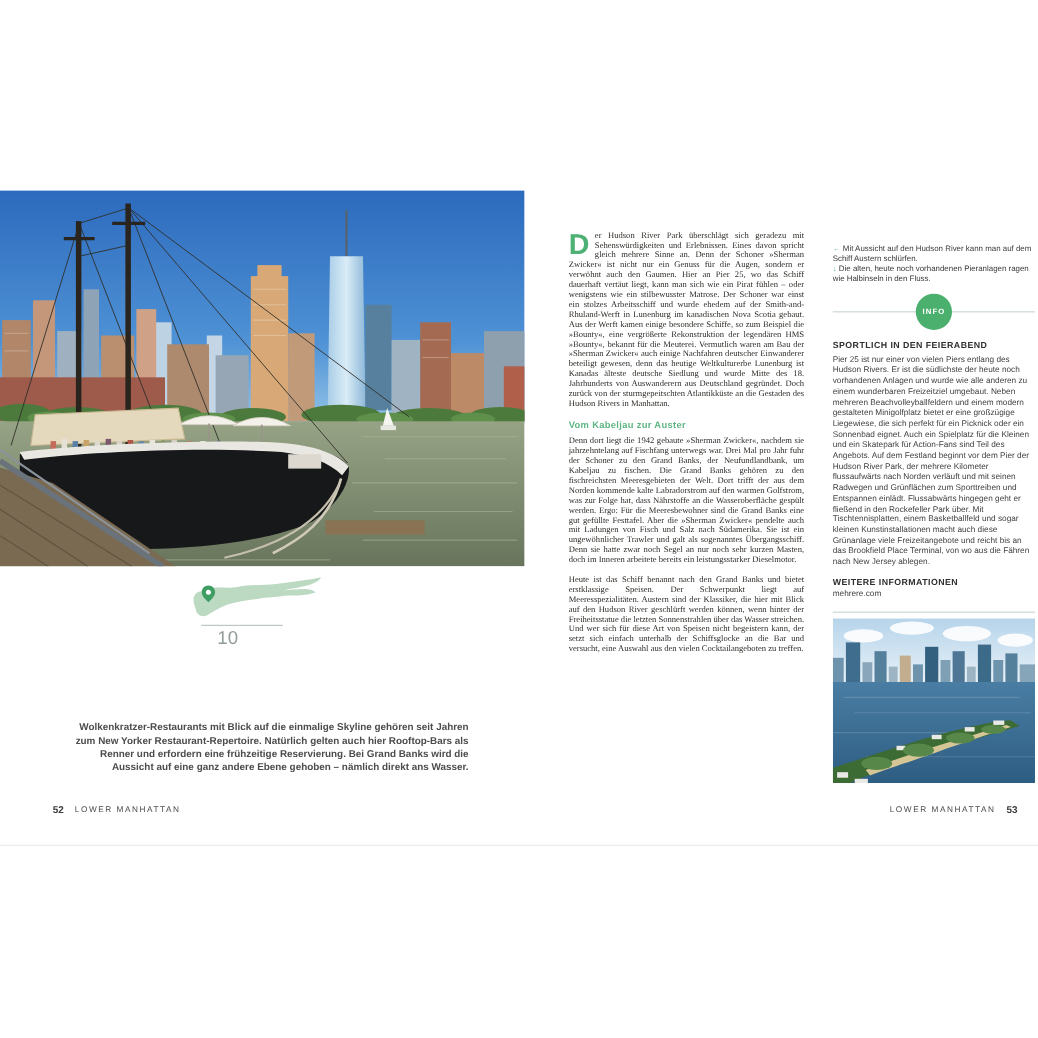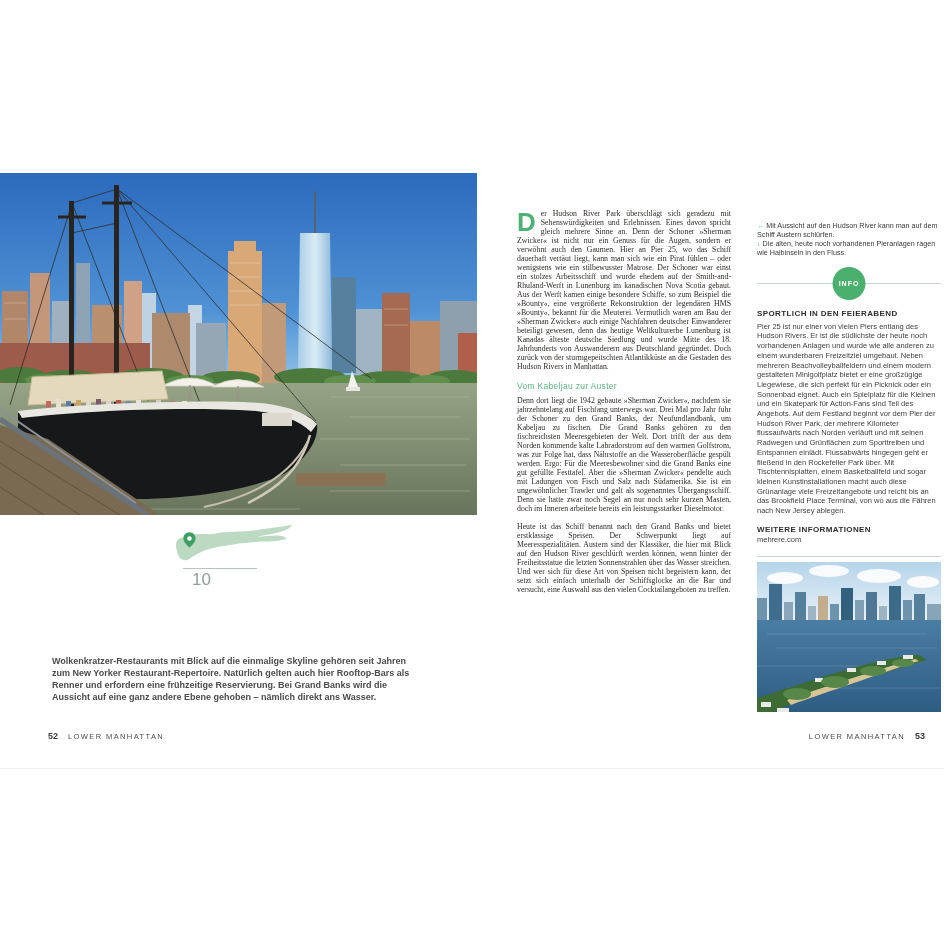--- a/index.html
+++ b/index.html
@@ -2,43 +2,43 @@
 <html lang="de"><head>
 <meta charset="utf-8">
 <style>
   html,body{margin:0;padding:0;background:#ffffff;}
   .canvas{position:relative;width:944px;height:944px;background:#fff;overflow:hidden;
           font-family:"Liberation Sans",sans-serif;color:#3a3a3a;}
   
   .photo-main{position:absolute;left:0;top:173px;width:477px;height:342px;overflow:hidden;}
   .map-block{position:absolute;left:150px;top:524px;width:170px;height:44px;}
   .map-divider{position:absolute;left:183px;top:568px;width:74px;border-top:1px solid #b7c3bb;}
-  .map-number{position:absolute;left:192px;top:570px;width:74px;
+  .map-number{position:absolute;left:170px;top:570px;width:74px;text-align:center;
               font-size:17px;color:#939d97;font-weight:400;}
   .kicker{position:absolute;left:0;top:608px;width:477px;text-align:center;
           font-size:7.5px;font-weight:bold;letter-spacing:1.9px;color:#8ac2a1;}
   .title{position:absolute;left:0;top:619px;width:477px;text-align:center;
          font-size:18.5px;font-weight:bold;letter-spacing:1px;color:#5eb584;}
-  .intro{position:absolute;left:52px;top:655px;width:374px;text-align:left;
+  .intro{position:absolute;left:52px;top:655px;width:374px;text-align:right;
          font-size:9px;line-height:12px;font-weight:bold;color:#4c4c4c;}
   .footer{position:absolute;top:731px;font-size:7.5px;letter-spacing:1.4px;color:#4c4c4c;}
   .footer .pagenum{font-size:9px;font-weight:bold;letter-spacing:0;color:#3b3b3b;}
   .footer-left{left:24px;padding-left:24px;}
   .footer-right{right:19px;text-align:center;}
   .footer span{vertical-align:middle;}
   .footer .gap{display:inline-block;width:10px;}
   .page-edge{position:absolute;left:0;top:768px;width:944px;border-top:1px solid #ececec;}
   
   .article{position:absolute;left:517px;top:209px;width:214px;
            font-family:"Liberation Serif",serif;font-size:7.8px;line-height:9px;
            color:#2f2b27;text-align:justify;hyphens:auto;}
   .article p{margin:0 0 9px 0;}
   .dropcap{float:left;font-family:"Liberation Sans",sans-serif;font-weight:bold;
            font-size:26px;line-height:22px;color:#4db074;padding:2px 5px 0 0;}
-  .subhead{font-family:"Liberation Sans",sans-serif;font-size:8.5px;font-weight:normal;
+  .subhead{font-family:"Liberation Sans",sans-serif;font-size:8.5px;font-weight:bold;
            color:#5eb584;margin:11px 0 5px 0;text-align:left;letter-spacing:.3px;}
   
   .sidebar{position:absolute;left:757px;top:221px;width:184px;font-size:7.5px;
            line-height:9.7px;color:#3f3f3f;hyphens:auto;}
   .caption{font-size:7.2px;line-height:9px;font-weight:normal;color:#3a3a3a;margin:0;}
   .caption .arrow{color:#5eb584;padding-right:2px;}
   .info-divider{position:relative;height:34px;margin:10px 0 2px 0;}
   .info-divider .line{position:absolute;left:0;right:0;top:16px;border-top:1px solid #c8d3cd;}
   .info-badge{position:absolute;left:50%;top:0;transform:translateX(-50%);
               width:33px;height:33px;border-radius:50%;background:#4bb06e;

